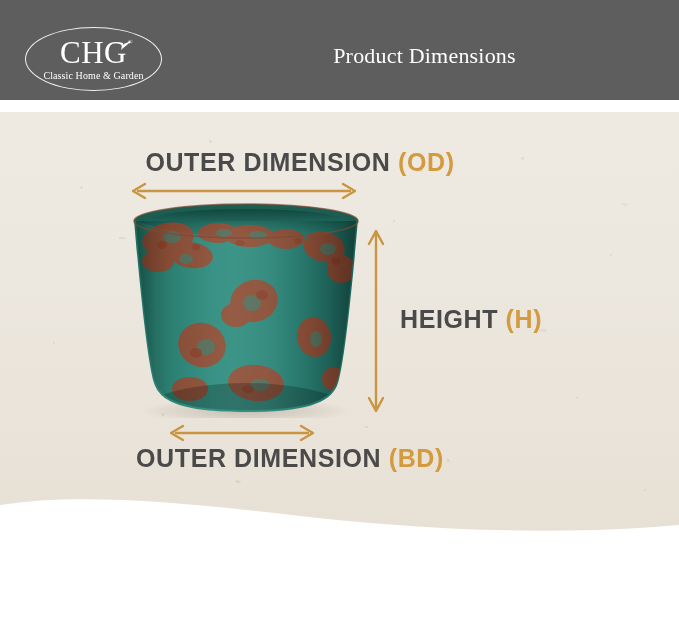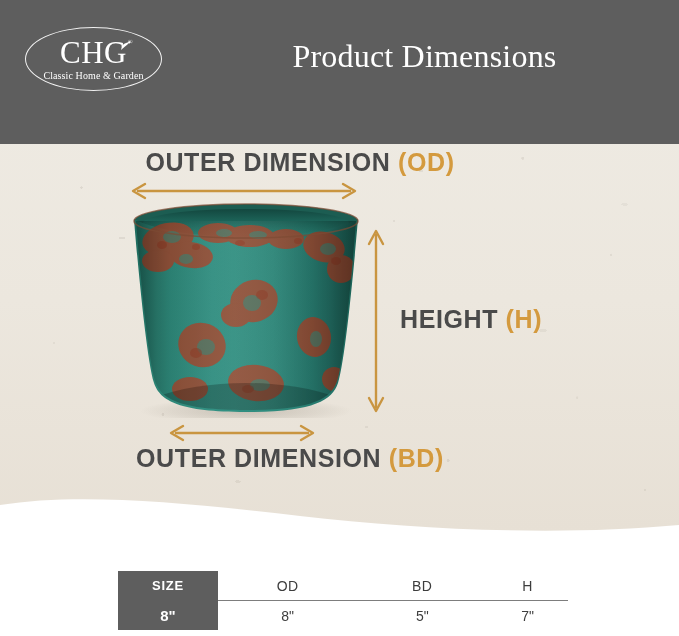--- a/index.html
+++ b/index.html
@@ -16,21 +16,21 @@
     height: 636px;
     background: #ffffff;
     overflow: hidden;
   }
 
   
   .header-bar {
     position: absolute;
     left: 0; top: 0;
     width: 679px;
-    height: 144px;
+    height: 100px;
     background: #5e5e5e;
     z-index: 20;
   }
   .logo-wrap {
     position: absolute;
     left: 25px; top: 27px;
     width: 139px; height: 66px;
   }
   .logo-oval {
     position: absolute;
@@ -75,21 +75,21 @@
     line-height: 1;
   }
   .header-title {
     position: absolute;
     left: 170px; top: 0;
     width: 509px; height: 112px;
     display: flex;
     align-items: center;
     justify-content: center;
     font-family: "Liberation Serif", serif;
-    font-size: 32px;
+    font-size: 22px;
     color: #ffffff;
     letter-spacing: 0.2px;
   }
 
   
   .cream-panel {
     position: absolute;
     left: 0; top: 112px;
     width: 679px;
     height: 420px;
@@ -371,30 +371,14 @@
     <polyline points="20,4 8,11 20,18" fill="none" stroke="#c99540" stroke-width="2.4" stroke-linecap="round" stroke-linejoin="round"></polyline>
     <polyline points="138,4 150,11 138,18" fill="none" stroke="#c99540" stroke-width="2.4" stroke-linecap="round" stroke-linejoin="round"></polyline>
   </svg>
 
   <div id="label-h" class="dim-label"><span>HEIGHT </span><span class="tag">(H)</span></div>
 
   <div id="label-od" class="dim-label"><span>OUTER DIMENSION </span><span class="tag">(OD)</span></div>
 
   <div id="label-bd" class="dim-label"><span>OUTER DIMENSION </span><span class="tag">(BD)</span></div>
 
-  <table class="spec-table">
-    <tbody>
-      <tr>
-        <td class="sz-head">SIZE</td>
-        <td class="col-head">OD</td>
-        <td class="col-head">BD</td>
-        <td class="col-head">H</td>
-      </tr>
-      <tr>
-        <td class="sz-cell">8"</td>
-        <td class="col-cell">8"</td>
-        <td class="col-cell">5"</td>
-        <td class="col-cell">7"</td>
-      </tr>
-    </tbody>
-  </table>
 
 </div>
 
 </body></html>

